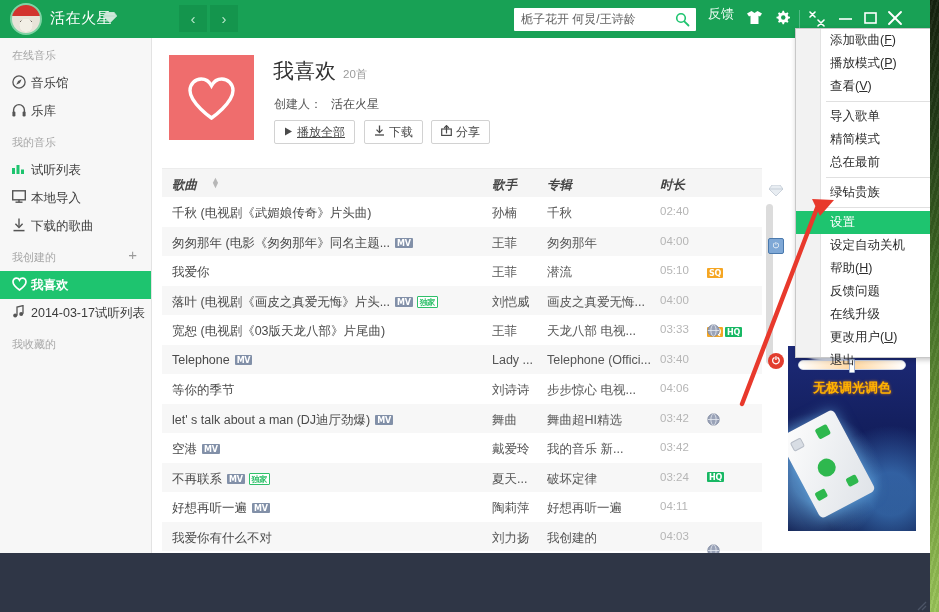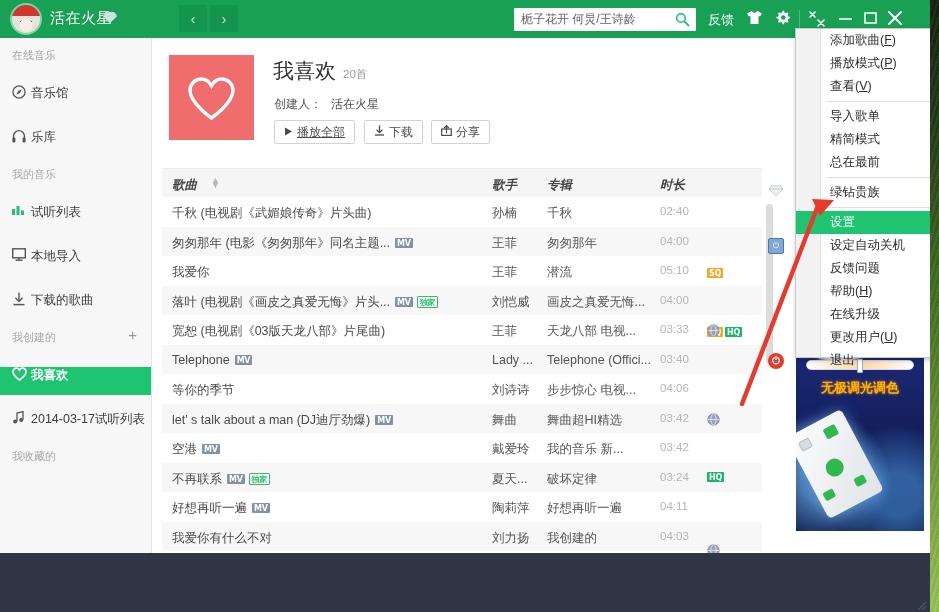--- a/index.html
+++ b/index.html
@@ -70,21 +70,21 @@
     position: absolute; left: 7px; top: 0; width: 145px; height: 23px;
     border: 0; outline: 0; background: transparent;
     font-size: 12px; color: #636363;
     font-family: "Liberation Sans", sans-serif;
   }
   #search-icon {
     position: absolute; right: 6px; top: 4px;
     width: 15px; height: 15px; cursor: pointer;
   }
   #feedback-btn {
-    position: absolute; left: 708px; top: 11px;
+    position: absolute; left: 708px; top: 5px;
     color: #eafaf0; font-size: 13px; cursor: pointer;
   }
   .topicon {
     position: absolute; top: 10px; cursor: pointer;
     color: #ffffff; font-size: 15px; line-height: 18px; text-align: center;
     width: 18px; height: 18px;
   }
   #skin-icon { left: 745px; }
   #gear-icon { left: 773px; }
   #topdivider {
@@ -104,22 +104,22 @@
   }
   .side-group-label {
     font-size: 11px; color: #a6a6a6; padding: 10px 0 6px 12px;
   }
   .side-group-label.with-plus { position: relative; }
   .side-add-icon {
     position: absolute; right: 14px; top: 8px;
     font-size: 15px; color: #9a9a9a; cursor: pointer; line-height: 14px;
   }
   .side-item {
-    height: 28px; display: flex; align-items: flex-start;
-    padding-left: 12px; font-size: 12.5px; color: #3c3c3c; cursor: pointer; margin-top: 16px;
+    height: 28px; display: flex; align-items: center;
+    padding-left: 12px; font-size: 12.5px; color: #3c3c3c; cursor: pointer;
   }
   .side-item .si-icon {
     width: 19px; display: inline-block; text-align: left;
     font-size: 13px; color: #555; flex: none;
   }
   .side-item.active {
     background: #1ec46f; color: #fff; font-weight: bold;
   }
   .side-item.active .si-icon { color: #fff; }
 
@@ -212,21 +212,21 @@
     position: absolute; left: 0; top: 0; width: 7px; height: 160px;
     background: #dcdcdc; border-radius: 4px; cursor: pointer;
   }
 
   
   #ad-panel {
     position: absolute; left: 780px; top: 38px; width: 150px; height: 515px;
     background: #fff; overflow: hidden;
   }
   #ad-image {
-    position: absolute; left: 16px; top: 308px; width: 128px; height: 185px;
+    position: absolute; left: 8px; top: 308px; width: 128px; height: 185px;
     background:
       radial-gradient(circle at 22% 72%, rgba(120,200,255,.55) 0 14%, rgba(0,0,0,0) 40%),
       radial-gradient(circle at 80% 80%, rgba(90,180,255,.45) 0 12%, rgba(0,0,0,0) 38%),
       linear-gradient(to bottom, #1d2a78 0%, #142060 40%, #0c1648 100%);
     overflow: hidden;
   }
   #ad-slider {
     position: absolute; left: 10px; top: 14px; width: 108px; height: 10px;
     border-radius: 5px; background: linear-gradient(to right,#ffffff,#ffd7a0,#ffffff);
     border: 1px solid #cfd6e6;
@@ -626,22 +626,22 @@
       <div class="menu-item"><span>精简模式</span></div>
       <div class="menu-item"><span>总在最前</span></div>
       <div class="menu-sep"></div>
       <div class="menu-item"><span class="menu-ico" id="ico-vip"><svg width="14" height="11" viewBox="0 0 14 11">
             <polygon points="3,0 11,0 14,4 7,11 0,4" fill="#e8edf2" stroke="#b9c3cf" stroke-width="0.7"></polygon>
             <polyline points="0,4 14,4" stroke="#b9c3cf" stroke-width="0.7" fill="none"></polyline>
           </svg></span><span>绿钻贵族</span></div>
       <div class="menu-sep"></div>
       <div class="menu-item highlight"><span>设置</span></div>
       <div class="menu-item"><span class="menu-ico" id="ico-shutdown">⏻</span><span>设定自动关机</span></div>
+      <div class="menu-item"><span>帮助(<u>H</u>)</span></div>
       <div class="menu-item"><span>反馈问题</span></div>
-      <div class="menu-item"><span>帮助(<u>H</u>)</span></div>
       <div class="menu-item"><span>在线升级</span></div>
       <div class="menu-item"><span>更改用户(<u>U</u>)</span></div>
       <div class="menu-item"><span class="menu-ico" id="ico-exit">⏻</span><span>退出</span></div>
     </div>
 
   <div id="player">
 
     <span id="resize-grip">
       <svg width="12" height="12" viewBox="0 0 12 12">
           <line x1="11" y1="3" x2="3" y2="11" stroke="#4c5466" stroke-width="1.2"></line>

